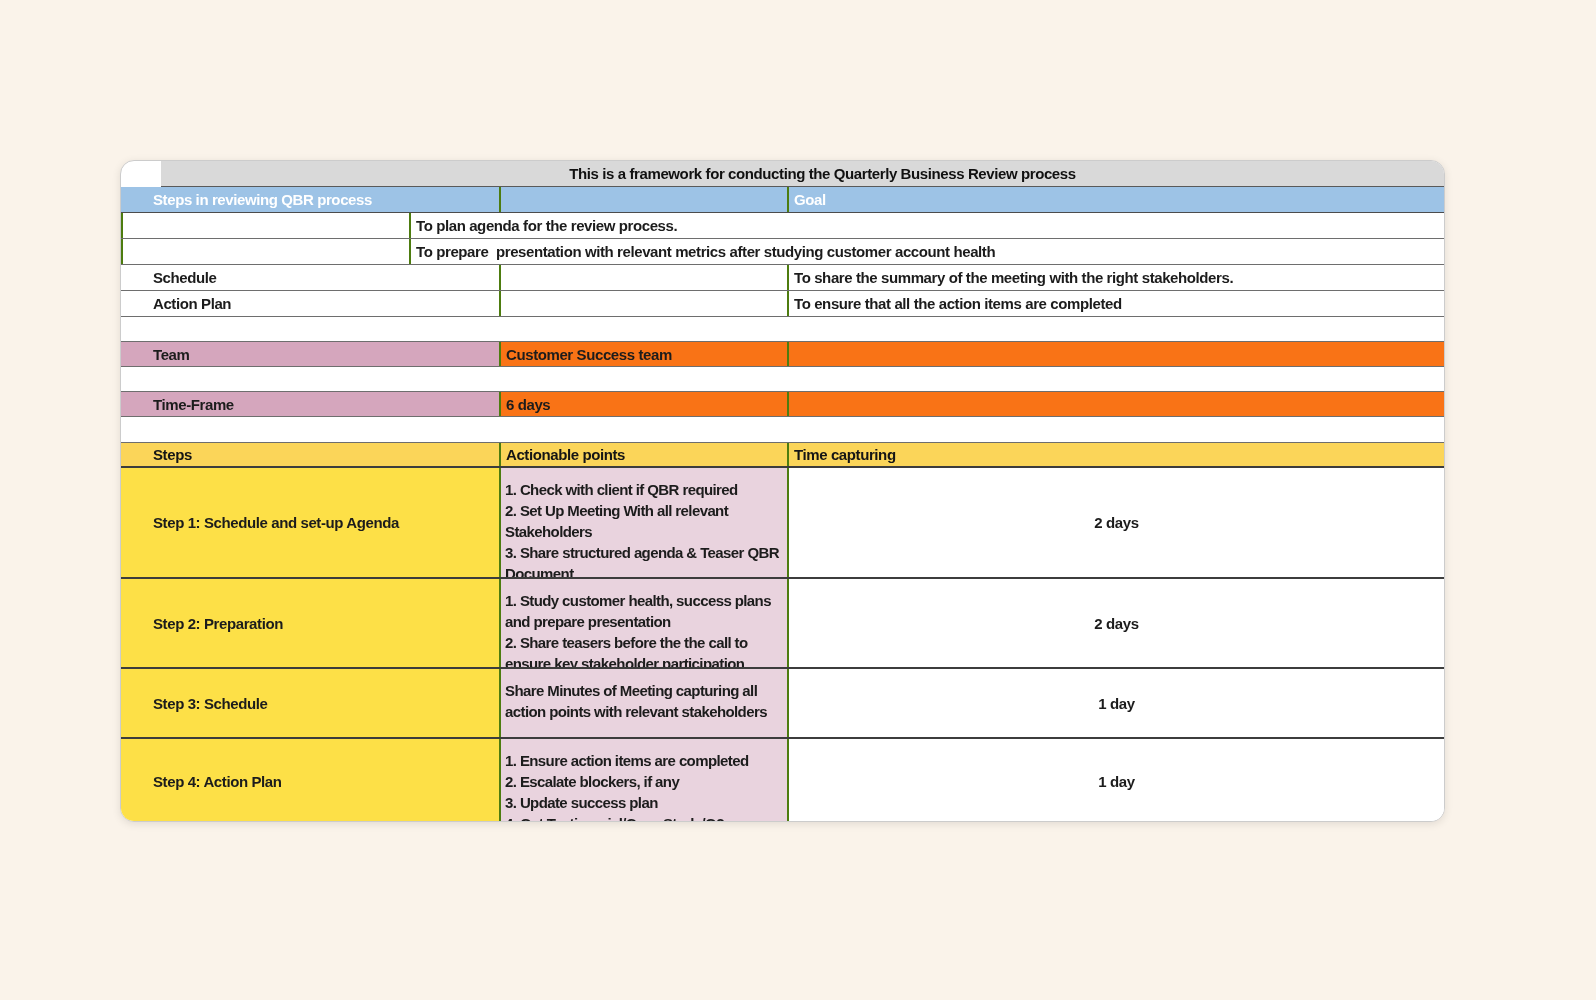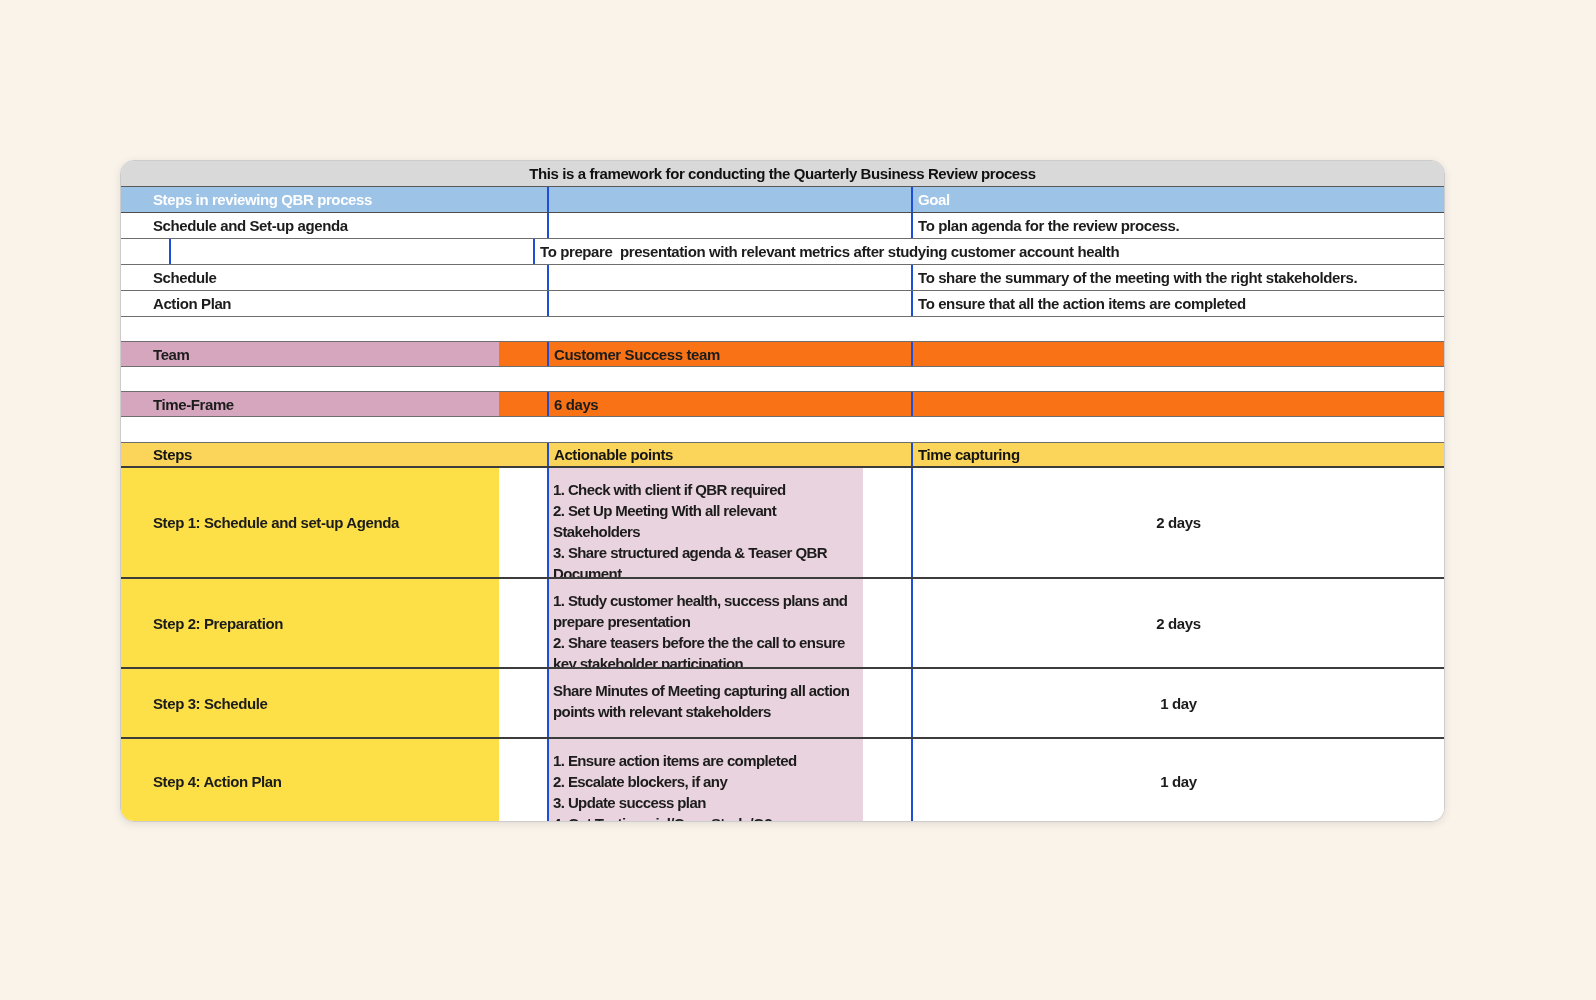--- a/index.html
+++ b/index.html
@@ -22,26 +22,26 @@
     display: flex;
     flex-direction: column;
     color: #1c1c1c;
     font-size: 15px;
     font-weight: 700;
     letter-spacing: -0.4px;
   }
   .row { display: flex; flex-shrink: 0; width: 100%; }
   .cell { display: flex; align-items: center; padding: 0 5px; overflow: hidden; }
   .c1 { width: 378px; flex-shrink: 0; padding-left: 32px; }
-  .c2 { width: 316px; flex-shrink: 0; }
+  .c2 { width: 288px; flex-shrink: 0; }
   .c3 { flex: 1; }
-  .vb { border-left: 2px solid #1d4ed8; margin-left: 48px; }
+  .vb { border-left: 2px solid #4d7c0f; }
 
   
-  .title-row  { height: 26px; background: #d9d9d9; border-bottom: 1px solid #5a5a5a; }
+  .title-row  { height: 26px; background: #d9d9d9; border-bottom: 1px solid #5a5a5a; margin-left: 40px; }
   .title-row .cell { flex: 1; justify-content: center; color: #111; }
   .header-blue { height: 26px; background: #9dc3e6; border-bottom: 1px solid #4c4c4c; color: #ffffff; }
   .body-row   { height: 26px; background: #ffffff; border-bottom: 1px solid #6e6e6e; }
   .gap-row    { height: 25px; background: #ffffff; border-bottom: 1px solid #6e6e6e; }
   .gap-tall   { height: 26px; }
   .label-row  { height: 25px; background: #f97316; border-bottom: 1px solid #6e6e6e; }
   .label-row .c1 { background: #d5a6bd; }
   .header-yellow { height: 25px; background: #fbd559; border-bottom: 2px solid #3c3c3c; color: #151515; }
   .step-row { background: #ffffff; border-bottom: 2px solid #3c3c3c; }
   .step-row:last-child { border-bottom: none; }
@@ -68,21 +68,20 @@
     <div class="cell one-line">This is a framework for conducting the Quarterly Business Review process</div>
   </div>
 
   <div class="row header-blue">
     <div class="cell c1 one-line">Steps in reviewing QBR process</div>
     <div class="cell c2 vb"></div>
     <div class="cell c3 vb one-line">Goal</div>
   </div>
 
   <div class="row body-row">
-    <div class="cell c1 one-line">Schedule and Set-up agenda</div>
     <div class="cell c2 vb"></div>
     <div class="cell c3 vb goal-cell">To plan agenda for the review process.</div>
   </div>
   <div class="row body-row">
     <div class="cell c2 vb"></div>
     <div class="cell c3 vb goal-cell">To prepare  presentation with relevant metrics after studying customer account health</div>
   </div>
   <div class="row body-row">
     <div class="cell c1 one-line">Schedule</div>
     <div class="cell c2 vb"></div>

